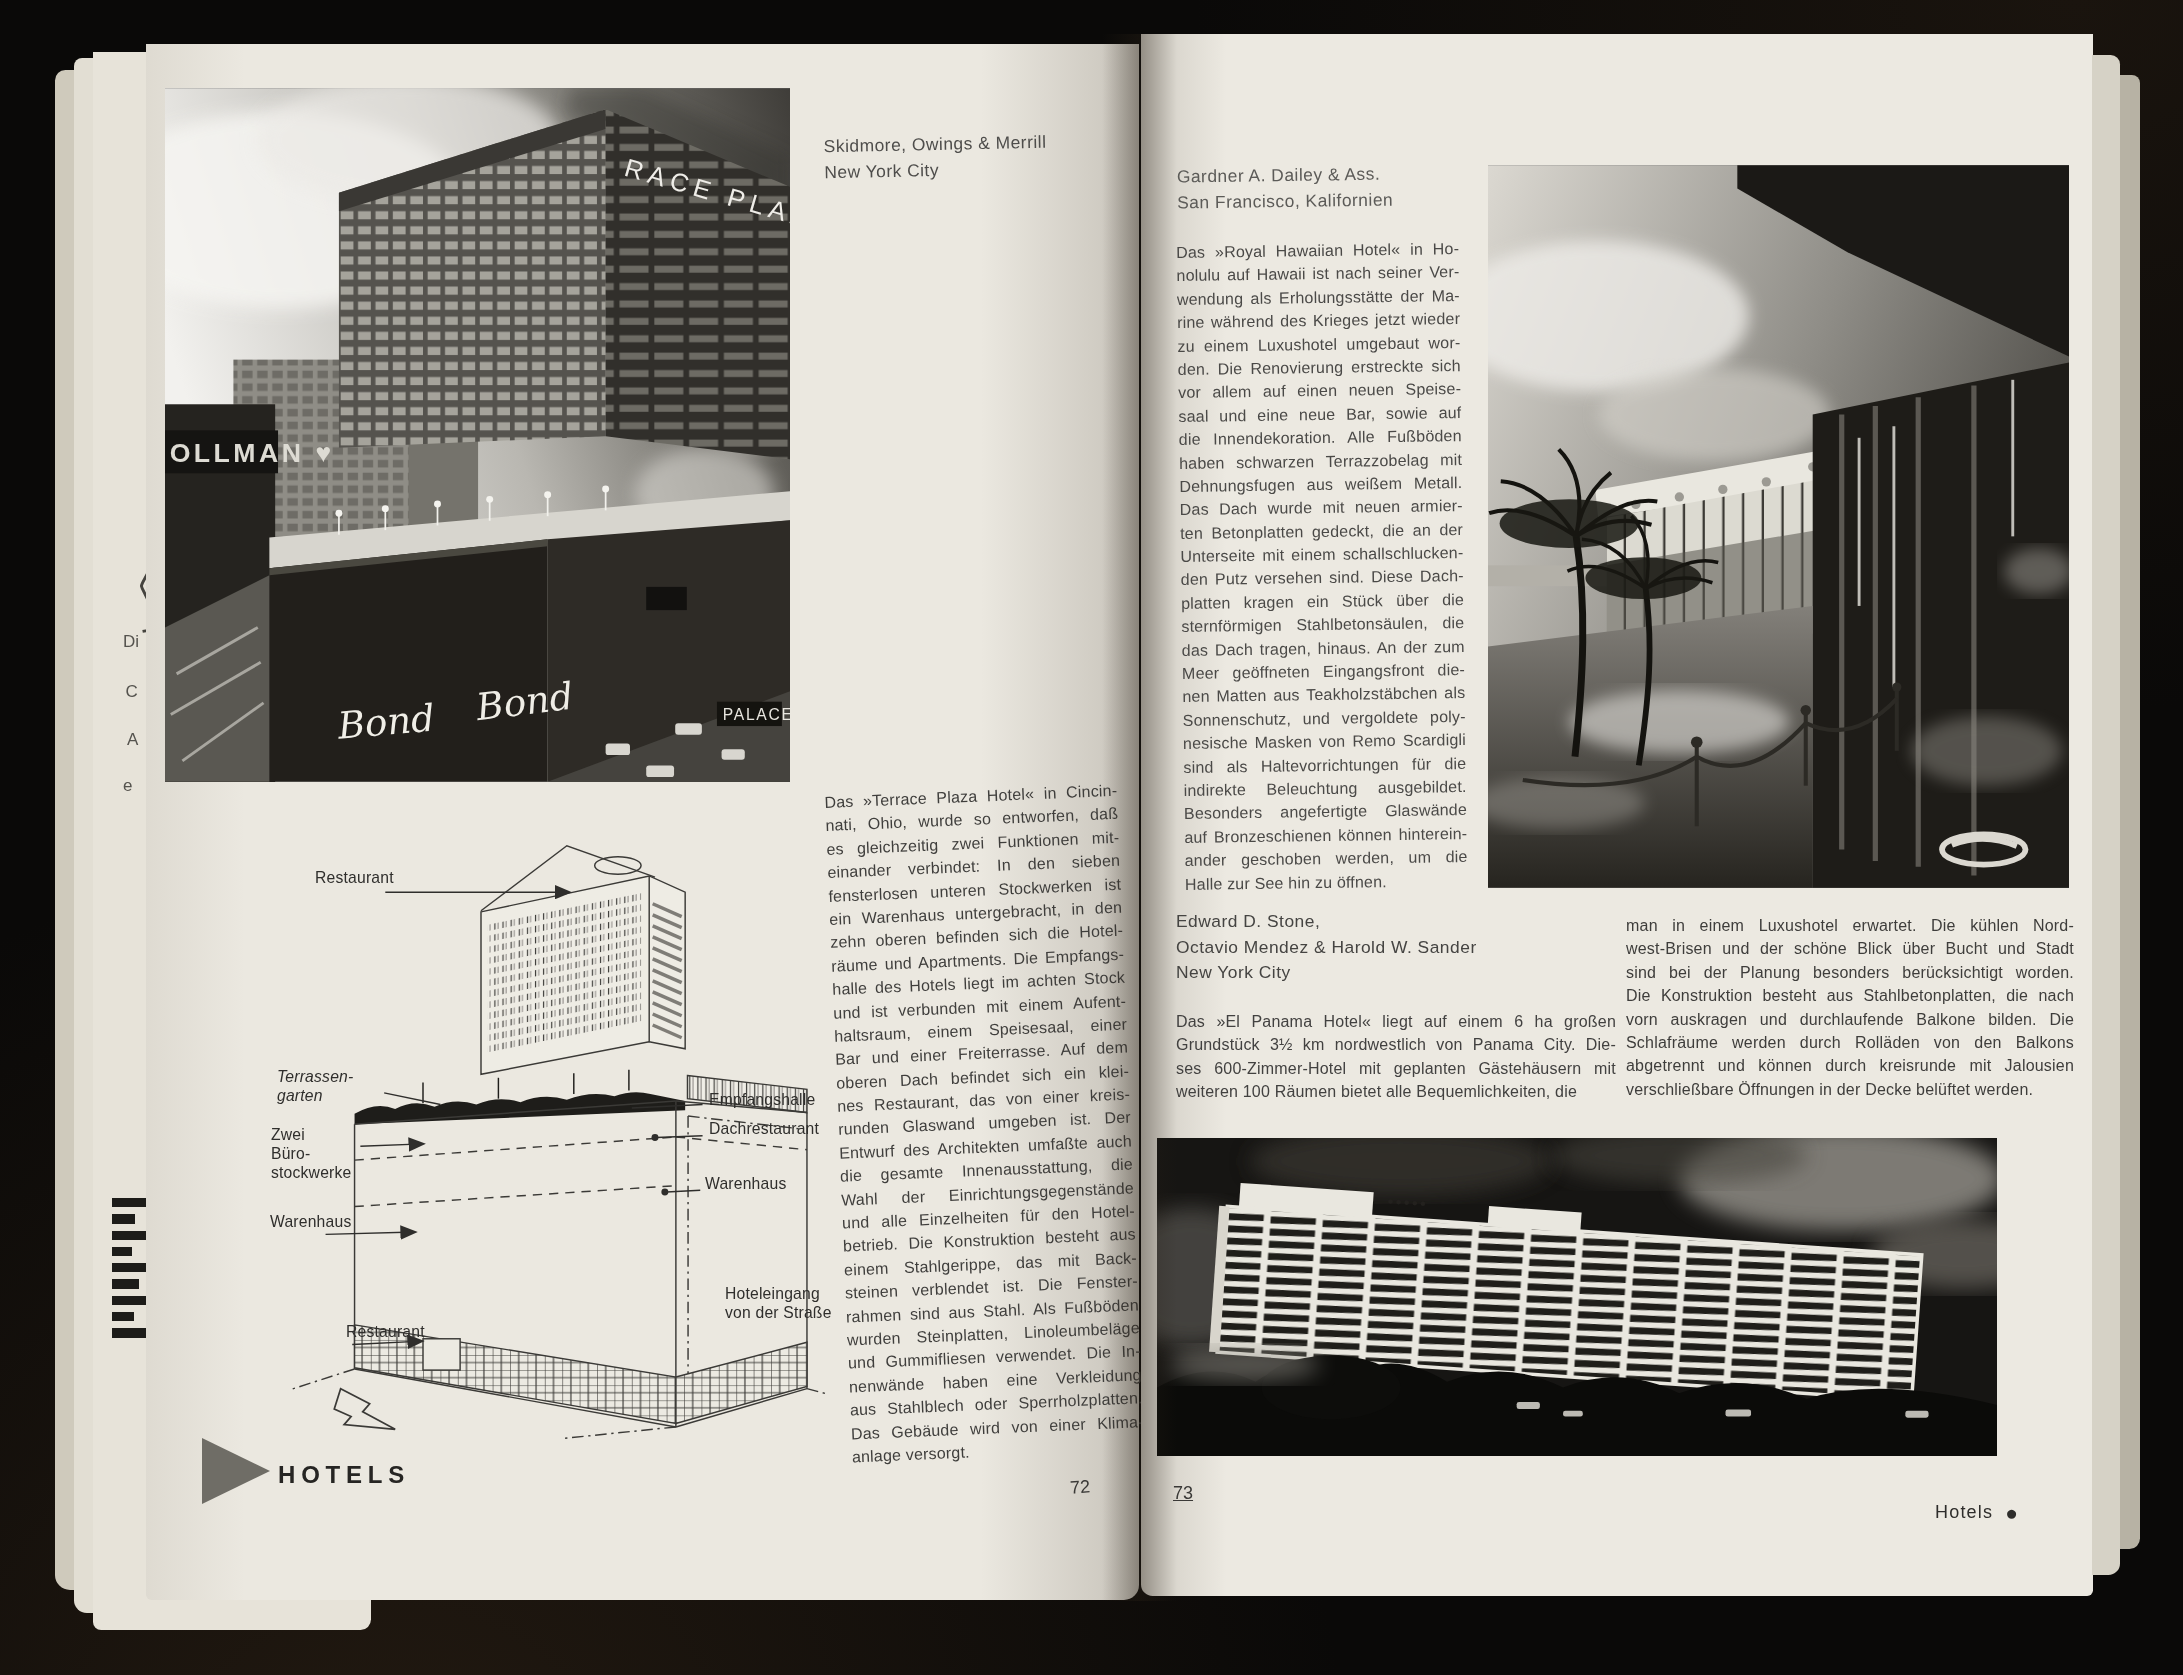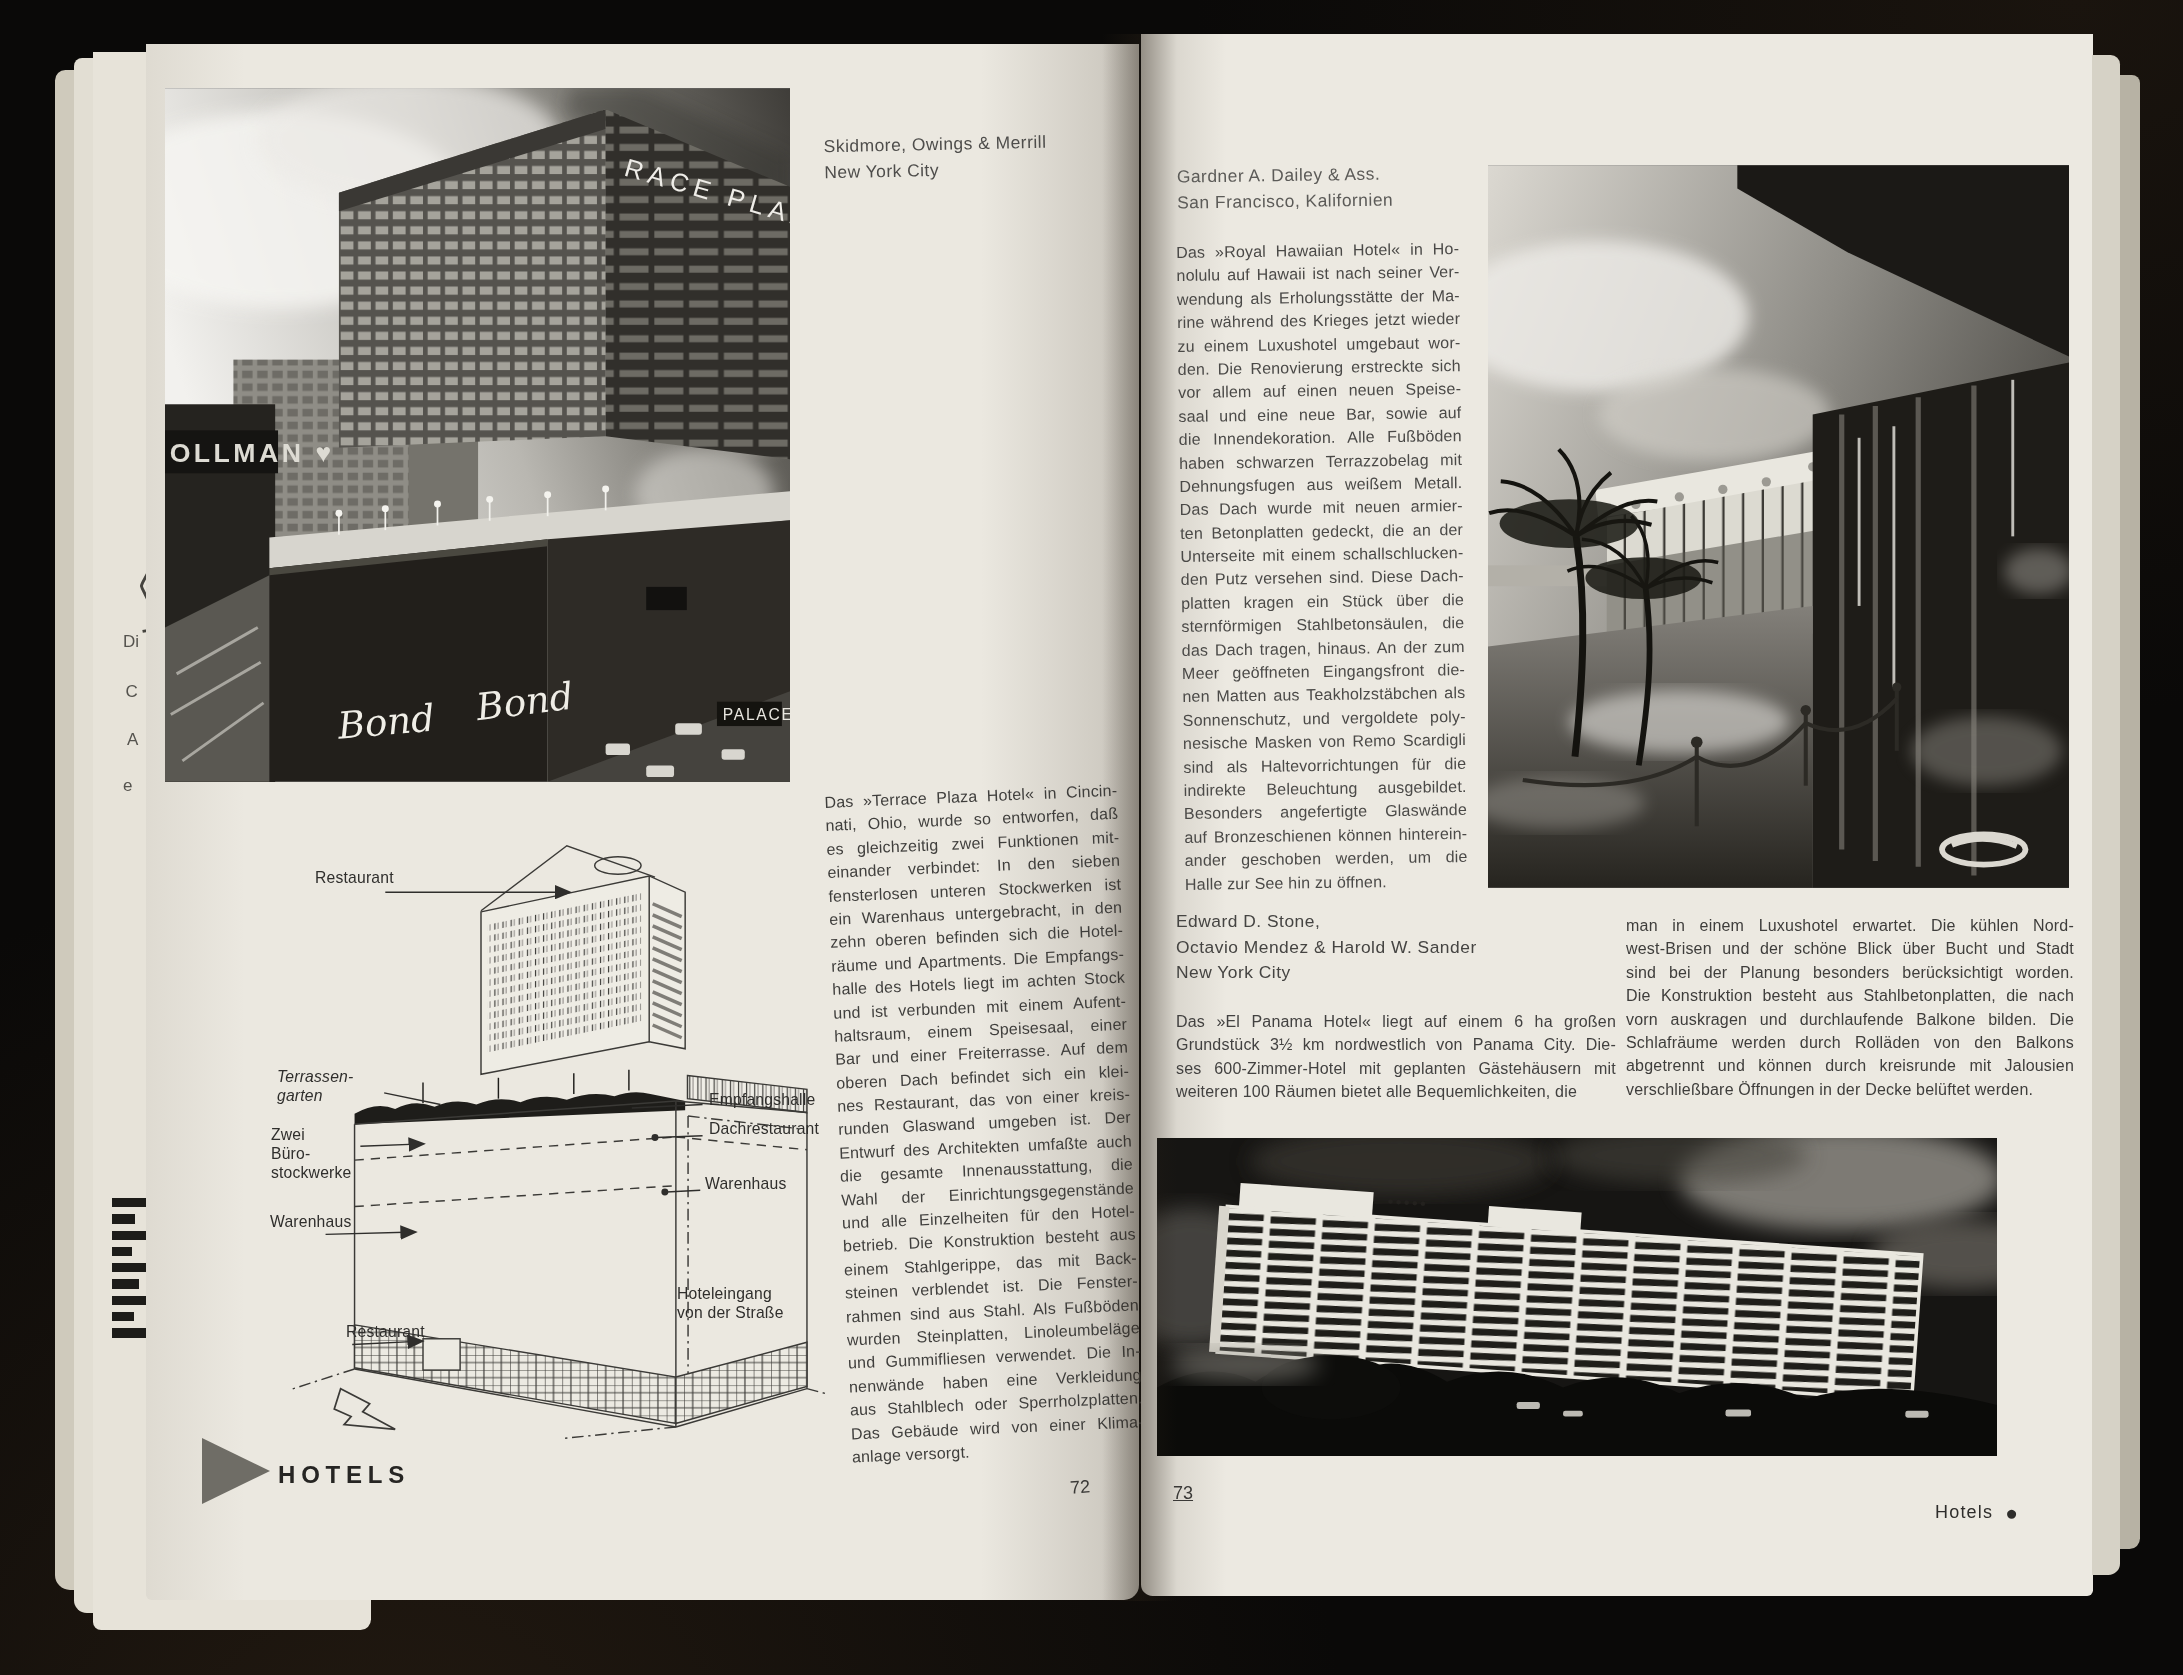--- a/index.html
+++ b/index.html
@@ -297,21 +297,21 @@
     <div class="dlabel" style="left:125px;top:1081px;">
         <div class="ln">Zwei</div>
         <div class="ln">Büro-</div>
         <div class="ln">stockwerke</div>
       </div>
     <div class="dlabel" style="left:124px;top:1168px;">Warenhaus</div>
     <div class="dlabel" style="left:200px;top:1278px;">Restaurant</div>
     <div class="dlabel" style="left:563px;top:1046px;">Empfangshalle</div>
     <div class="dlabel" style="left:563px;top:1075px;">Dachrestaurant</div>
     <div class="dlabel" style="left:559px;top:1130px;">Warenhaus</div>
-    <div class="dlabel" style="left:531px;top:1240px;">
+    <div class="dlabel" style="left:531px;top:1240px;padding-left:48px;">
         <div class="ln">Hoteleingang</div>
         <div class="ln">von der Straße</div>
       </div>
 
     <div class="tri" style="left:56px;top:1394px;"></div>
     <div class="hotels-label" style="left:132px;top:1417px;">HOTELS</div>
     <div class="footer-num" style="left:924px;top:1433px;transform:rotate(-4deg);">72</div>
   </div>
 
   <div class="page" style="left:1141px;top:34px;width:952px;height:1562px;border-radius:0 0 5.8px 11.6px;

